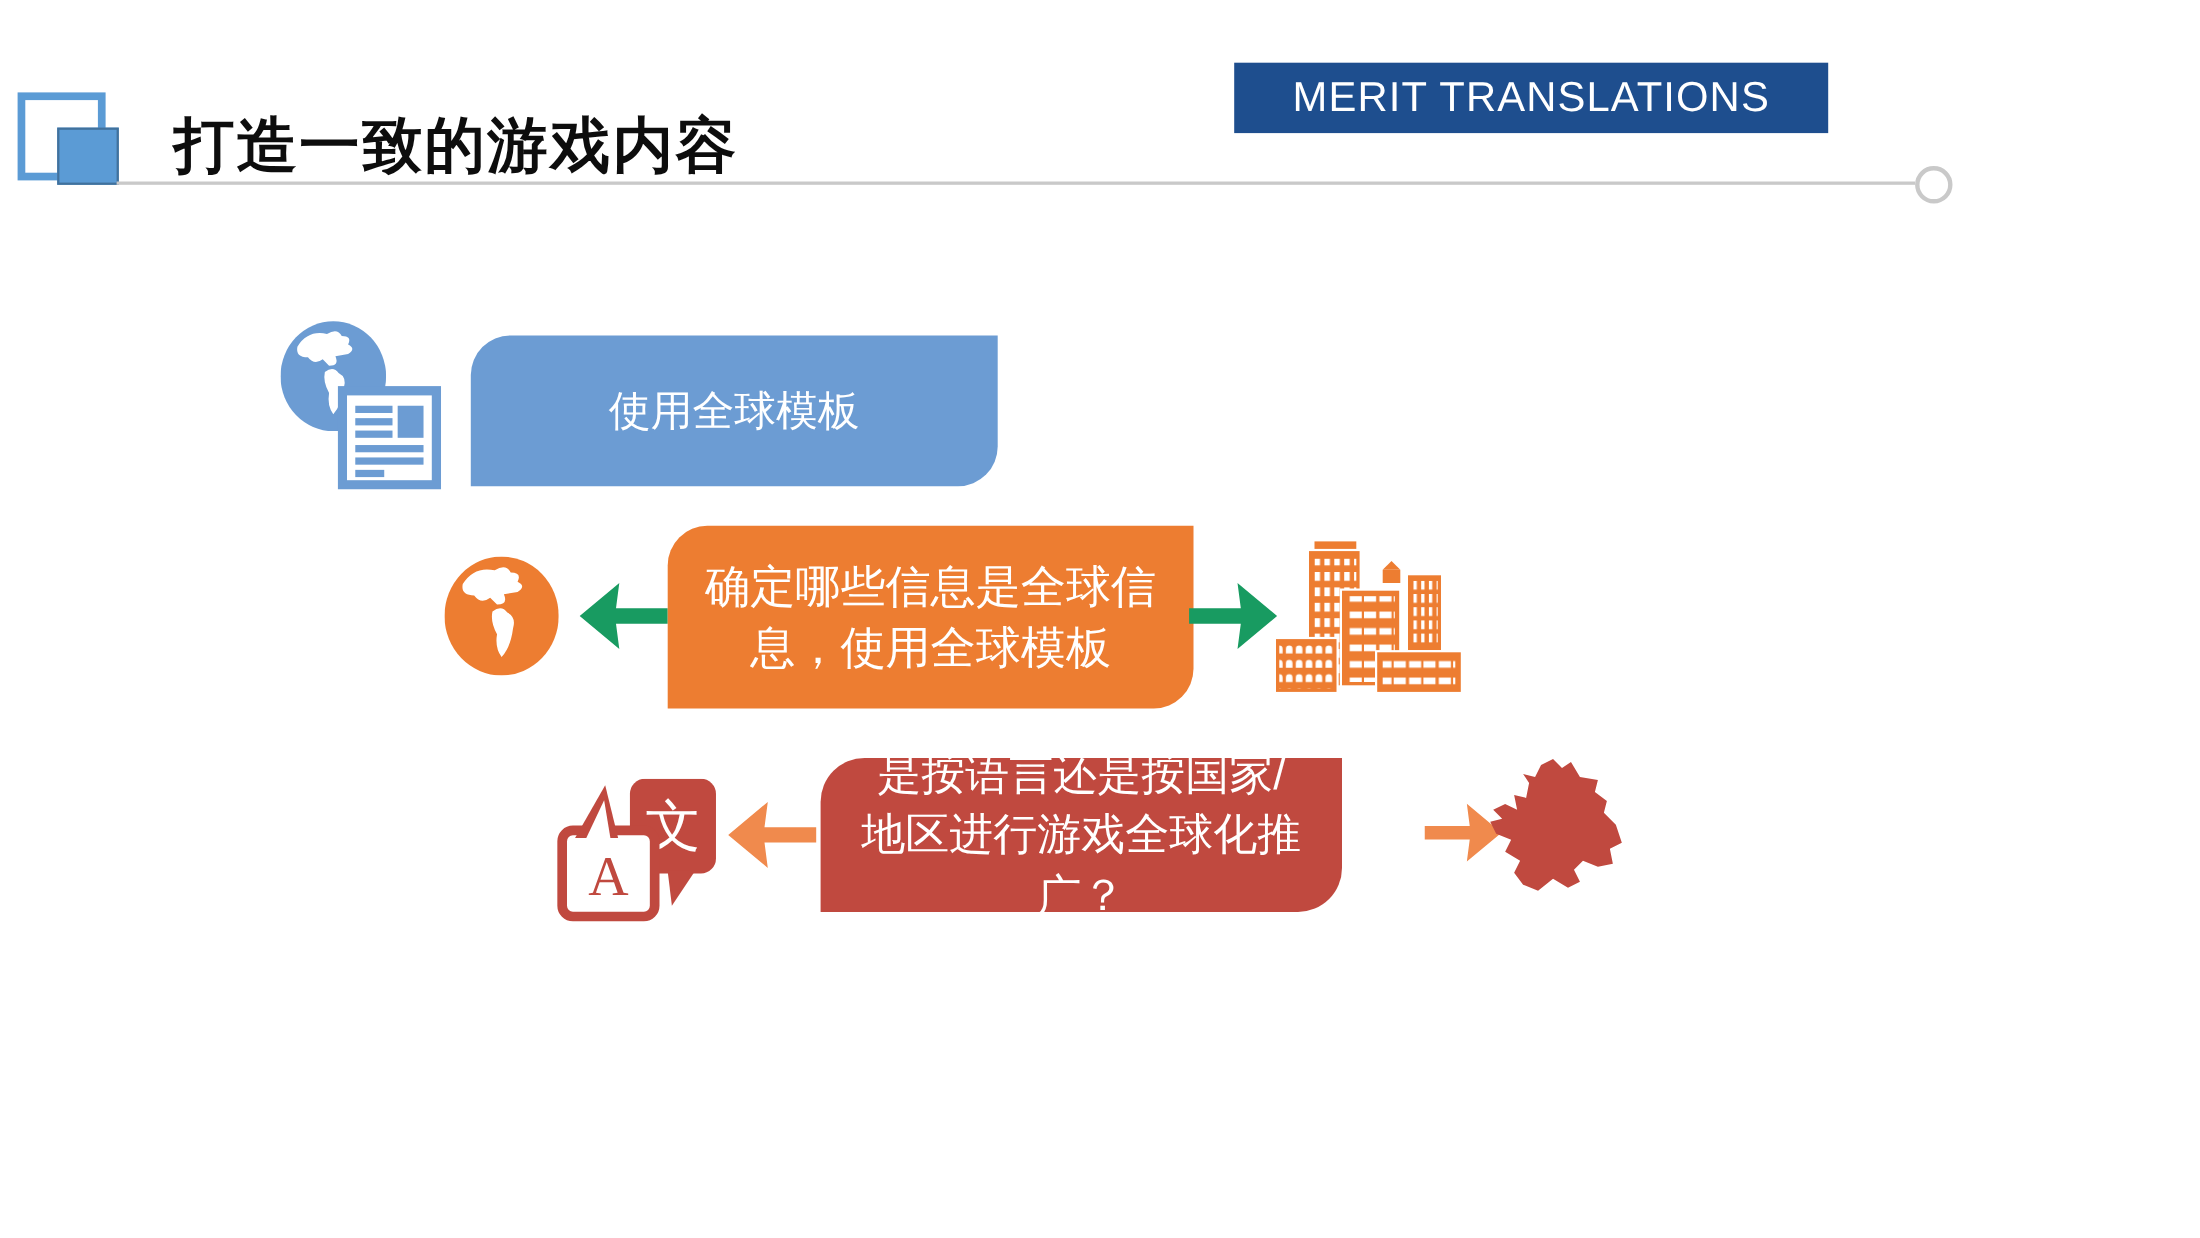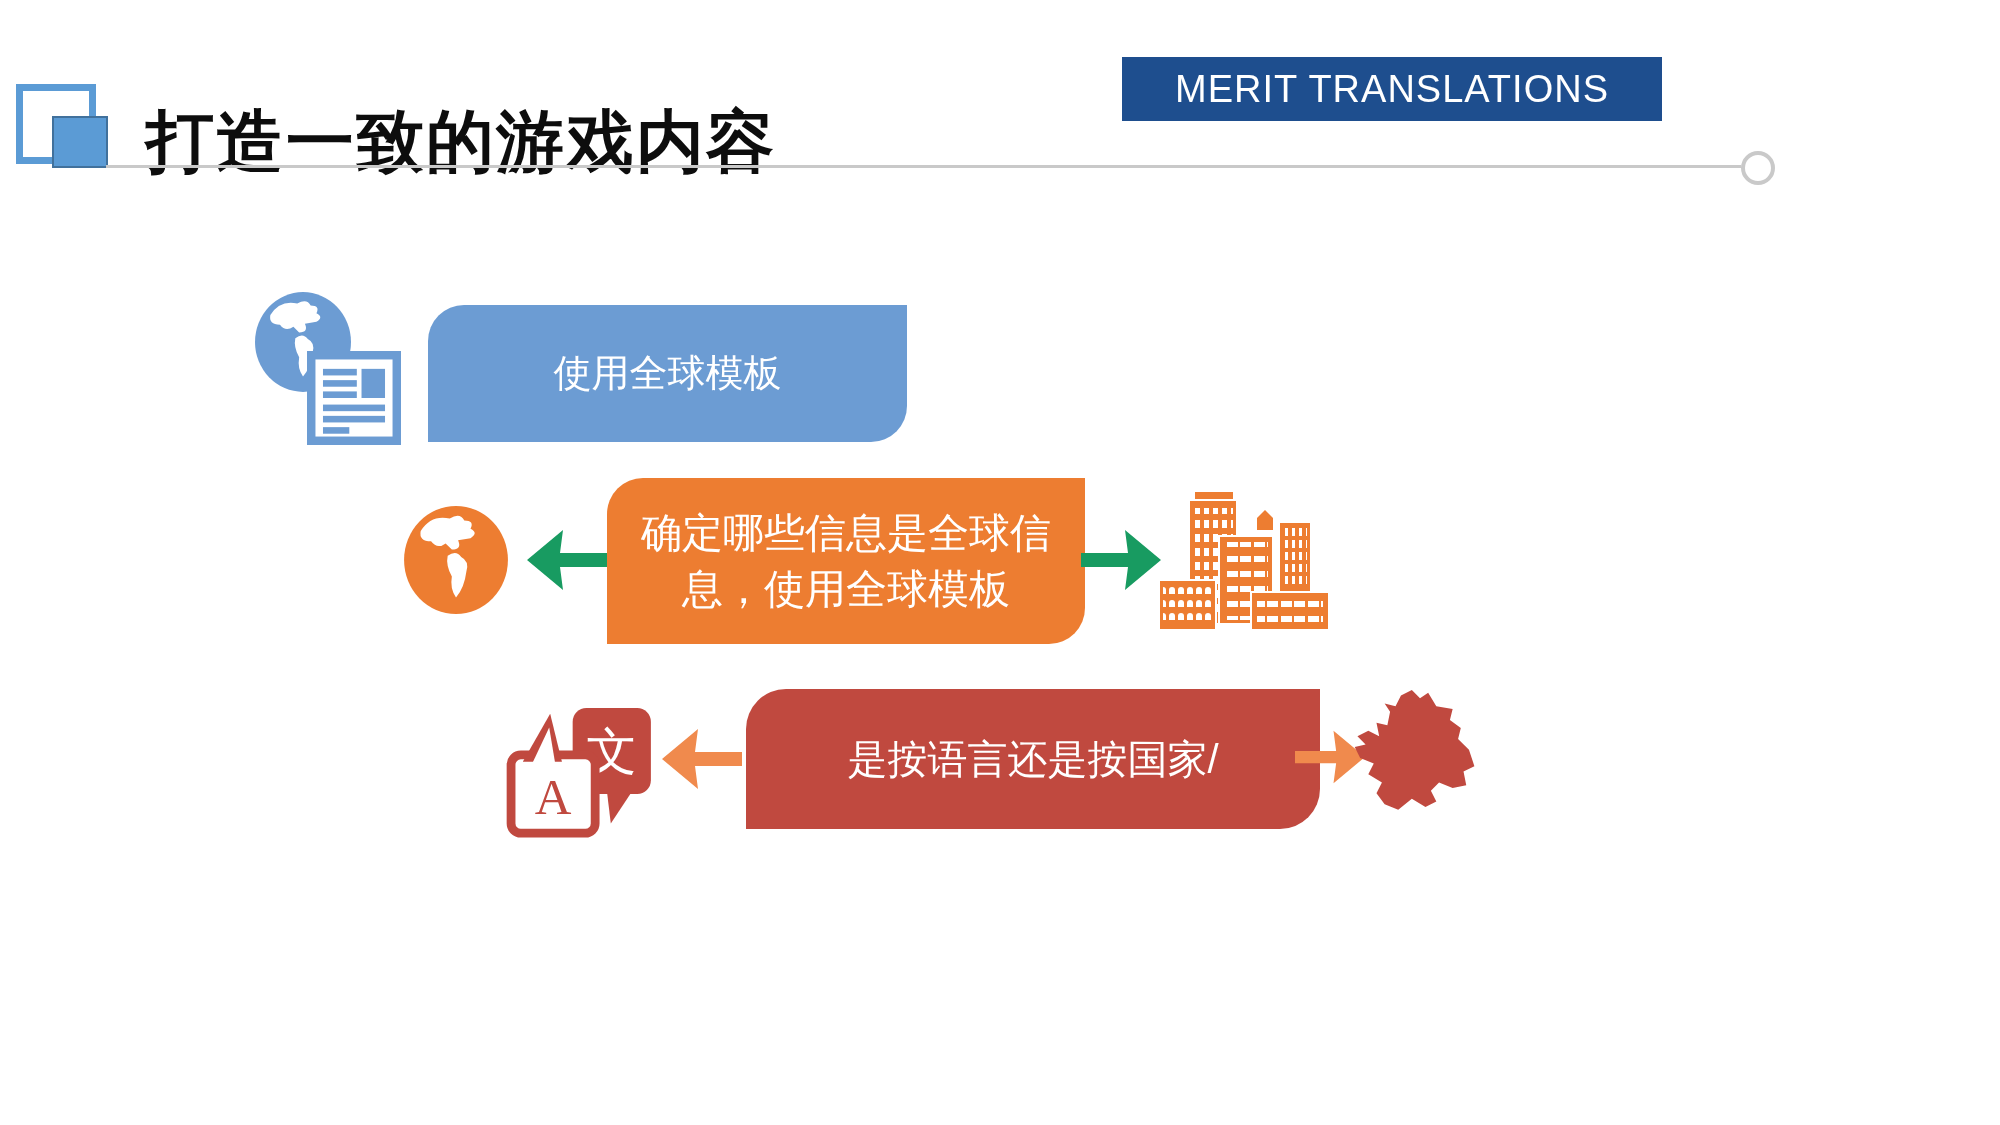--- a/index.html
+++ b/index.html
@@ -4,38 +4,38 @@
 <style>
   html,body{margin:0;padding:0;background:#fff;}
   .slide{position:relative;width:2000px;height:1125px;background:#fff;overflow:hidden;
          font-family:"Liberation Sans",sans-serif;}
 
   
   .logo-outline{position:absolute;left:16px;top:84px;width:66px;height:66px;
                 border:7px solid var(--logo_blue);background:transparent;}
   .logo-fill{position:absolute;left:52px;top:116px;width:52px;height:48px;
              background:var(--logo_blue);border:2px solid var(--logo_blue_dark);}
-  .title{position:absolute;left:146px;top:36px;font-size:68px;line-height:118px;
+  .title{position:absolute;left:158px;top:36px;font-size:55px;line-height:118px;
          font-weight:600;color:var(--title_black);letter-spacing:2px;white-space:nowrap;}
   .badge{position:absolute;left:1122px;top:57px;width:540px;height:64px;
          background:var(--badge_navy);color:var(--white);display:flex;
          align-items:center;justify-content:center;font-size:38px;letter-spacing:1px;text-align:center;}
   .rule{position:absolute;left:106px;top:165px;width:1635px;height:3px;background:var(--rule_gray);}
   .rule-circle{position:absolute;left:1741px;top:151px;width:26px;height:26px;border-radius:50%;
                border:4px solid var(--rule_gray);background:#fff;}
 
   
   .box{position:absolute;display:flex;flex-direction:column;align-items:center;
        justify-content:center;color:var(--white);text-align:center;}
   .box .ln{display:block;}
   .box-blue{left:428px;top:305px;width:479px;height:137px;background:var(--accent_blue);
             border-radius:36px 0 36px 0;font-size:38px;}
   .box-orange{left:607px;top:478px;width:478px;height:166px;background:var(--orange);
               border-radius:36px 0 36px 0;font-size:41px;line-height:56px;}
-  .box-red{left:746px;top:689px;width:574px;height:140px;background:var(--brick_red);
+  .box-red{left:746px;top:689px;width:474px;height:140px;background:var(--brick_red);
            border-radius:40px 0 40px 0;font-size:40px;line-height:55px;}
 
   .abs{position:absolute;}
 
   .fill-blue{fill:var(--accent_blue);}
   .fill-orange{fill:var(--orange);}
   .fill-red{fill:var(--brick_red);}
   .fill-green{fill:var(--green);}
   .fill-arrow-orange{fill:var(--arrow_orange);}
   .fill-white{fill:var(--white);}
@@ -129,20 +129,21 @@
     <rect x="2" y="48" width="86" height="80" rx="10" fill="#fff" class="stroke-red" stroke-width="9"></rect>
     <polygon class="fill-red" points="14,55 42,6 54,55"></polygon>
     <polygon class="fill-white" points="24,56 41,20 47,56"></polygon>
     <text class="a-glyph" x="45" y="108" text-anchor="middle">A</text>
   </svg>
   <svg class="abs" style="left:658px;top:727px" width="88" height="64" viewBox="0 0 80 64">
     <polygon class="fill-arrow-orange" points="0,32 36,2 33,25 80,25 80,39 33,39 36,62"></polygon>
   </svg>
   <div class="box box-red">
     <span class="ln">是按语言还是按国家/</span>
+    <span class="ln">地区进行游戏全球化推广？</span>
   </div>
   <svg class="abs" style="left:1295px;top:727px" width="70" height="60" viewBox="0 0 80 64">
     <polygon class="fill-arrow-orange" points="80,32 44,2 47,25 0,25 0,39 47,39 44,62"></polygon>
   </svg>
   <svg class="abs" style="left:1350px;top:690px" width="140" height="136" viewBox="0 0 100 100">
     <path class="fill-red" d="M44,0 L50,6 L56,2 L62,12 L74,14 L72,22 L80,28 L78,36 L86,44 L90,56 L82,60 L84,70 L74,72 L64,68 L58,74 L62,82 L54,86 L44,80 L34,88 L24,84 L18,76 L22,68 L12,62 L16,54 L6,50 L2,42 L10,40 L4,34 L12,30 L20,34 L18,24 L26,26 L28,16 L24,10 L32,12 L36,4 Z"></path>
   </svg>
 
 </div>
 

